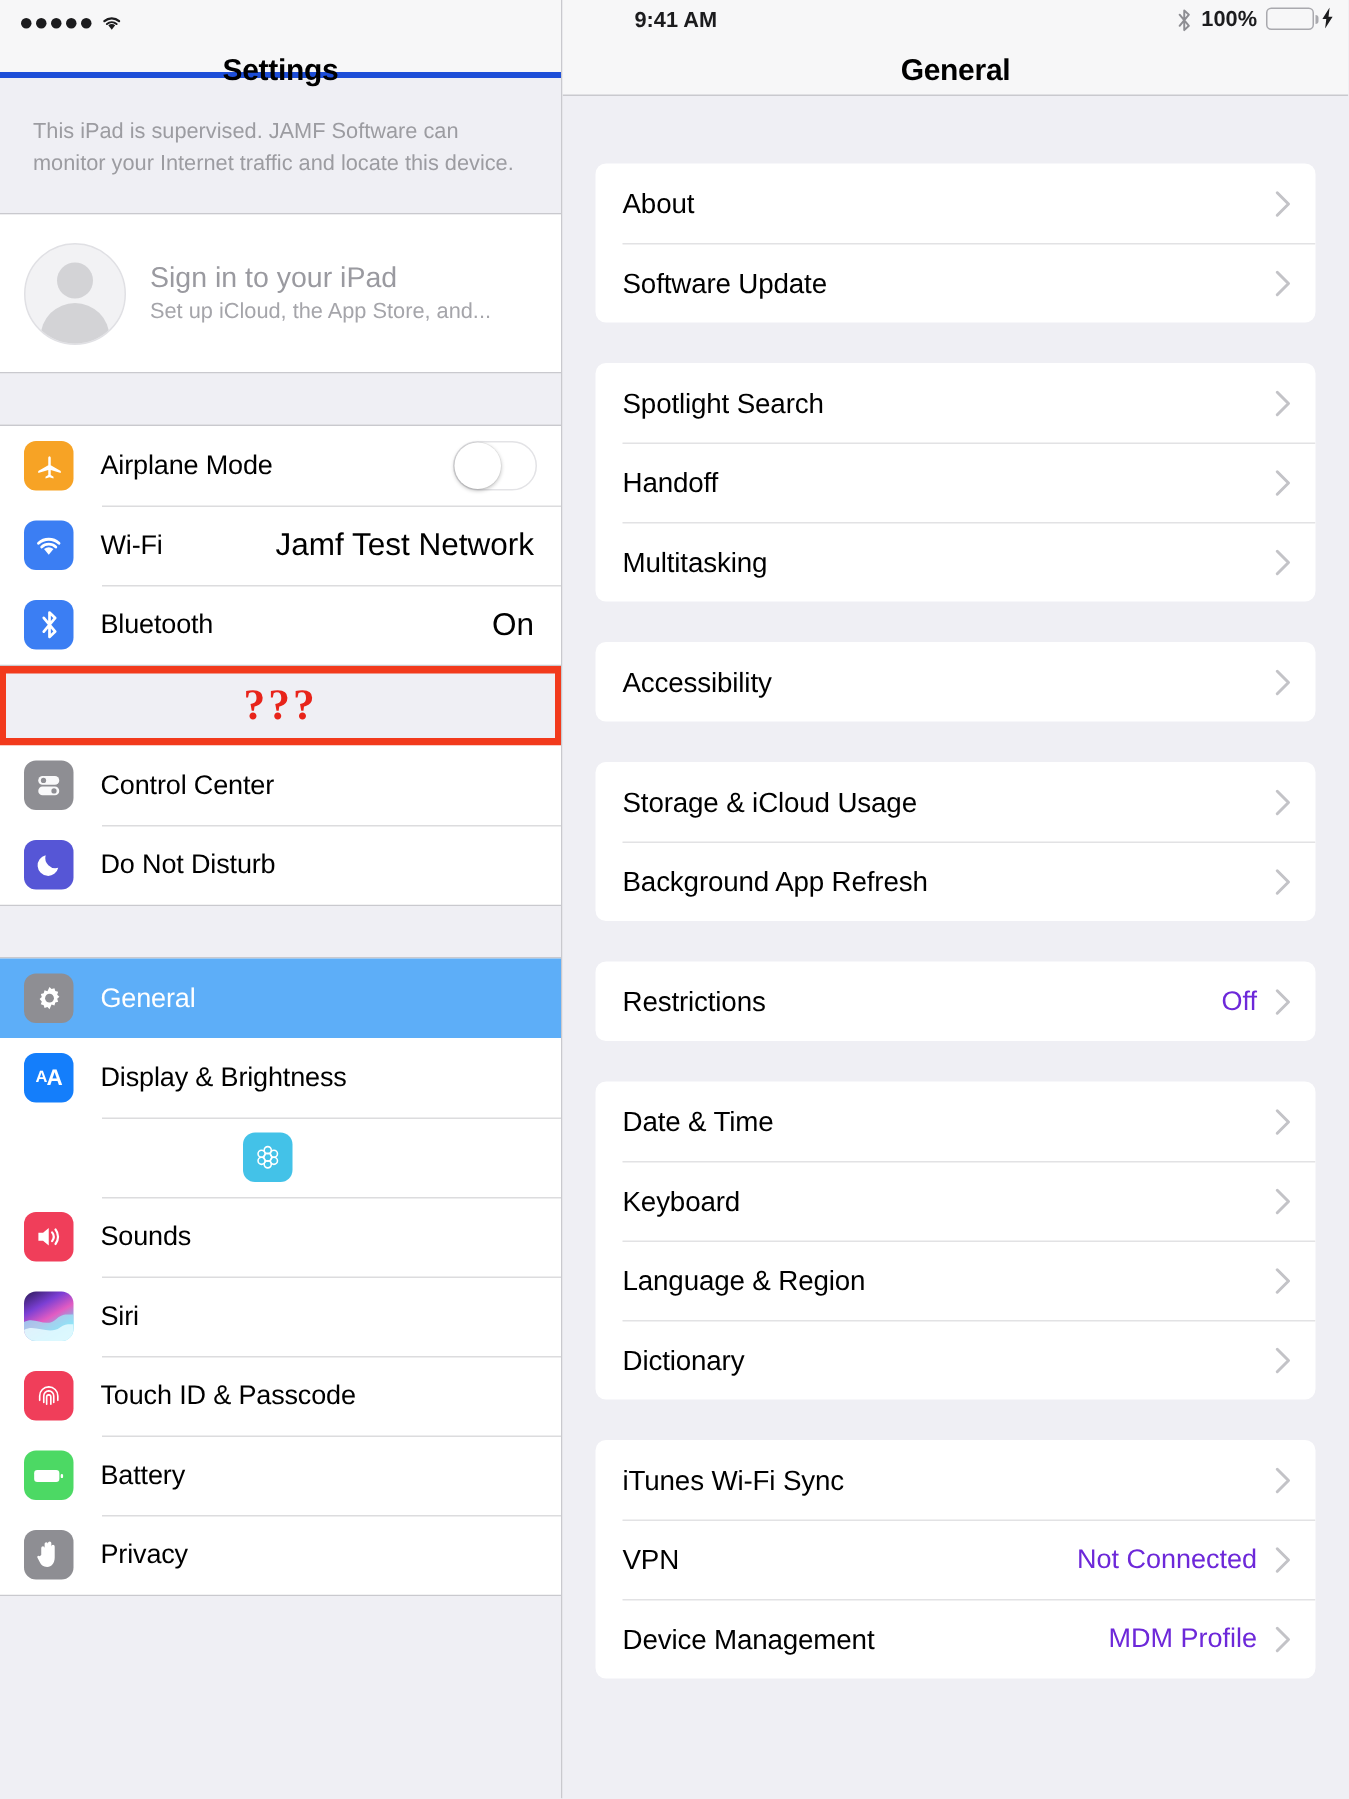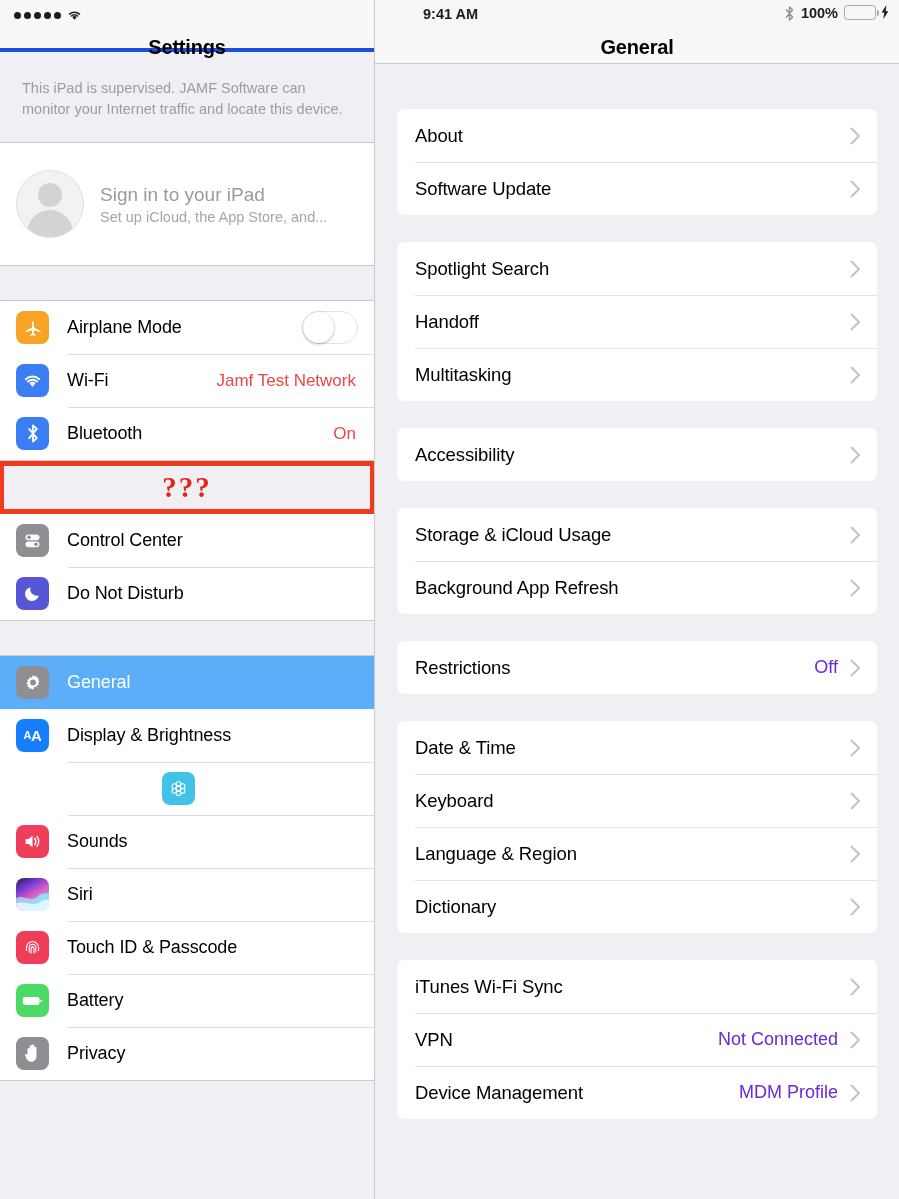--- a/index.html
+++ b/index.html
@@ -46,21 +46,21 @@
     line-height: 1.45;
     color: #9C9CA1;
     background: #EFEFF4;
   }
 
   .sb-group { background: #fff; border-top: 1px solid #C9C9CE; border-bottom: 1px solid #C9C9CE; }
   .sb-gap { height: 34px; background: #EFEFF4; }
 
   .signin-row {
     display: flex; align-items: center;
-    height: 122px; padding: 0 16px;
+    height: 105px; padding: 0 16px;
     background: #fff; cursor: default;
   }
   .avatar {
     width: 68px; height: 68px; border-radius: 50%;
     background: #F2F2F4; border: 1px solid #E0E0E4;
     position: relative; overflow: hidden; flex: none;
     margin-right: 16px;
   }
   .avatar::before {
     content: ""; position: absolute; left: 50%; top: 12px;
@@ -91,21 +91,21 @@
   .sb-row.selected + .sb-row::before { background: transparent; }
   .sb-icon {
     width: 33px; height: 33px; border-radius: 8px;
     margin-right: 18px; flex: none;
     display: flex; align-items: center; justify-content: center;
     color: #fff; font-size: 17px; line-height: 1;
     position: relative;
   }
   .sb-label { font-size: 18px; color: #000; flex: 1; letter-spacing: -0.1px; }
   .sb-row.selected .sb-label { color: #fff; }
-  .sb-value { font-size: 17px; color: #ef4444; margin-left: auto; padding-right: 2px; }
+  .sb-value { font-size: 21px; color: #000000; margin-left: auto; padding-right: 2px; }
 
   .toggle {
     width: 56px; height: 33px; border-radius: 17px;
     background: #fff; border: 1.5px solid #E3E3E6;
     position: relative; flex: none; margin-left: auto;
   }
   .toggle .knob {
     position: absolute; left: 0px; top: -0.5px;
     width: 31px; height: 31px; border-radius: 50%;
     background: #fff;

